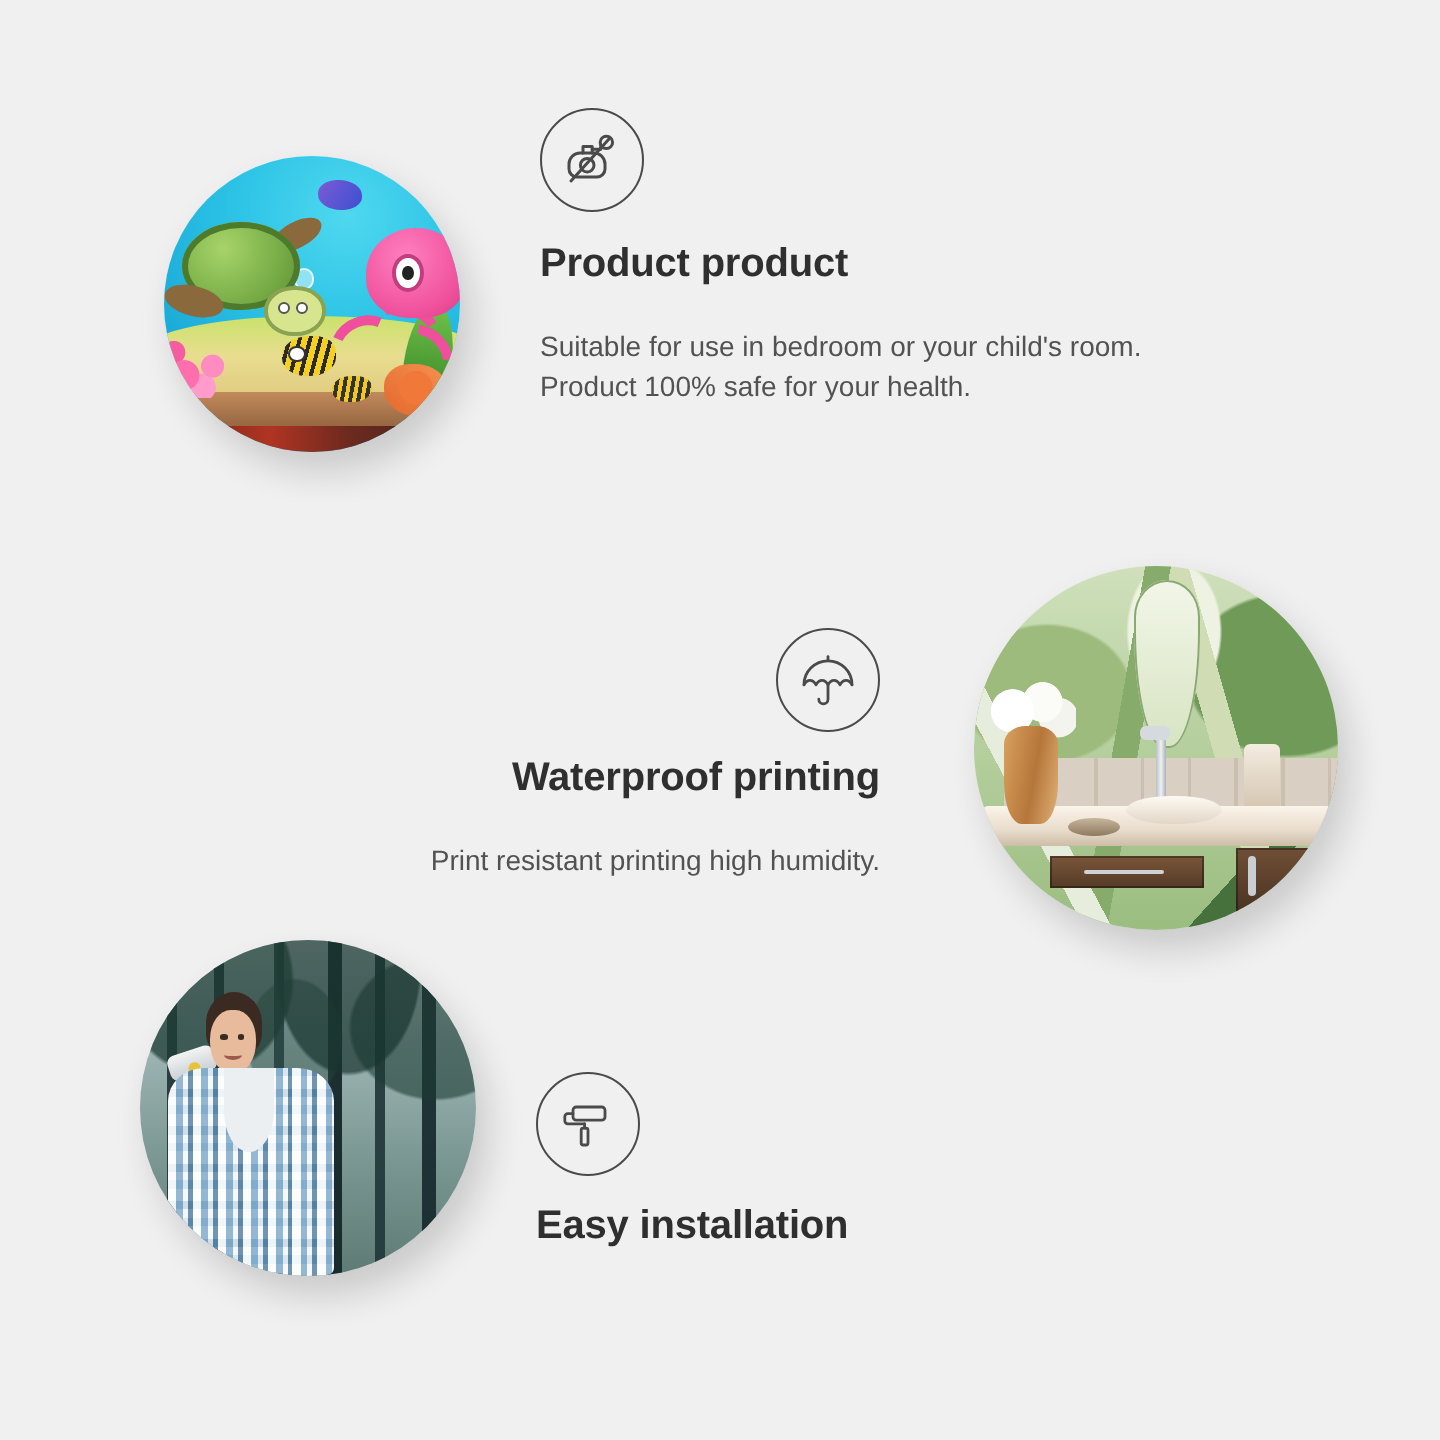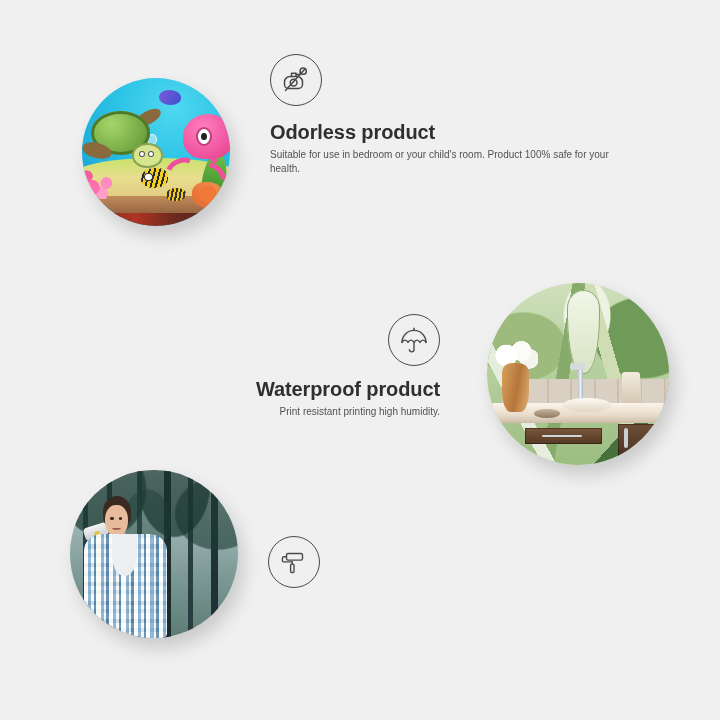--- a/index.html
+++ b/index.html
@@ -298,22 +298,22 @@
     width:52px; height:52px; border-radius:50%;
     border:1.6px solid #4a4a4a;
     display:flex; align-items:center; justify-content:center;
   }
   .icon-circle svg { display:block; }
   h2.title {
     font-size:20px; font-weight:700; color:#2f2f2f;
     letter-spacing:-0.1px; line-height:1.25; white-space:nowrap;
   }
   p.body {
-    font-size:10px; font-weight:400; color:#525252;
-    line-height:1.42; margin-top:3px;
+    font-size:14px; font-weight:400; color:#525252;
+    line-height:1.42; margin-top:19px;
   }
 
   
   #feat-odorless { left:270px; top:54px; width:340px; text-align:left; }
   #feat-odorless .icon-circle { margin-bottom:14px; }
   
   #feat-waterproof { left:100px; top:314px; width:340px; text-align:right; }
   #feat-waterproof .icon-circle { margin-left:auto; margin-bottom:11px; }
   
   #feat-install { left:268px; top:536px; width:320px; text-align:left; }
@@ -358,34 +358,34 @@
     <div class="icon-circle">
       <svg width="34" height="34" viewBox="0 0 34 34" fill="none" stroke="#4a4a4a" stroke-width="1.5" stroke-linecap="round" stroke-linejoin="round">
         <path d="M11 13.5 h7 a5.5 5.5 0 0 1 5.5 5.5 v2.5 a4 4 0 0 1 -4 4 h-10 a4 4 0 0 1 -4 -4 v-2.5 a5.5 5.5 0 0 1 5.5 -5.5 z"></path>
         <path d="M12.5 13.5 v-3.2 h4.6 v3.2"></path>
         <path d="M17.1 11.6 h4.3 v-2.4"></path>
         <circle cx="24.2" cy="8.2" r="3.1"></circle>
         <circle cx="14.6" cy="19.6" r="3.4"></circle>
         <path d="M6.5 27.5 L25.5 6.5"></path>
       </svg>
     </div>
-    <h2 class="title">Odorless product</h2>
+    <h2 class="title">Product product</h2>
     <p class="body">Suitable for use in bedroom or your child's room. Product 100% safe for your health.</p>
   </div>
 
   <div class="feature" id="feat-waterproof">
     <div class="icon-circle">
       <svg width="32" height="32" viewBox="0 0 32 32" fill="none" stroke="#4a4a4a" stroke-width="1.4" stroke-linecap="round" stroke-linejoin="round">
         <path d="M4 18.4 a12 12 0 0 1 24 0"></path>
         <path d="M4 18.4 c1.6-3 4.4-3 6 0 c1.6-3 4.4-3 6 0 c1.6-3 4.4-3 6 0 c1.6-3 4.4-3 6 0"></path>
         <path d="M16 18.4 v7.2 a2.3 2.3 0 0 1 -4.6 0"></path>
         <path d="M16 6.4 v-2.1"></path>
       </svg>
     </div>
-    <h2 class="title">Waterproof product</h2>
+    <h2 class="title">Waterproof printing</h2>
     <p class="body">Print resistant printing high humidity.</p>
   </div>
 
   <div class="disc" id="disc-bath">
     <div class="scene">
       <div class="wallpaper"></div>
       <div class="leafvein"></div>
       <div class="tileband"></div>
       <div class="bottle"></div>
       <div class="faucet"></div>
@@ -424,15 +424,16 @@
 
   <div class="feature" id="feat-install">
     <div class="icon-circle">
       <svg width="32" height="32" viewBox="0 0 32 32" fill="none" stroke="#4a4a4a" stroke-width="1.4" stroke-linecap="round" stroke-linejoin="round">
         <rect x="8.5" y="7.5" width="16" height="6.6" rx="1.6"></rect>
         <path d="M8.5 10.8 H5.9 a1.5 1.5 0 0 0 -1.5 1.5 v2.1 a1.5 1.5 0 0 0 1.5 1.5 h8.4"></path>
         <path d="M14.3 15.9 v2.2"></path>
         <rect x="12.6" y="18.1" width="3.4" height="8.4" rx="1"></rect>
       </svg>
     </div>
+    <h2 class="title">Easy installation</h2>
   </div>
 
 </div>
 
 </body></html>

